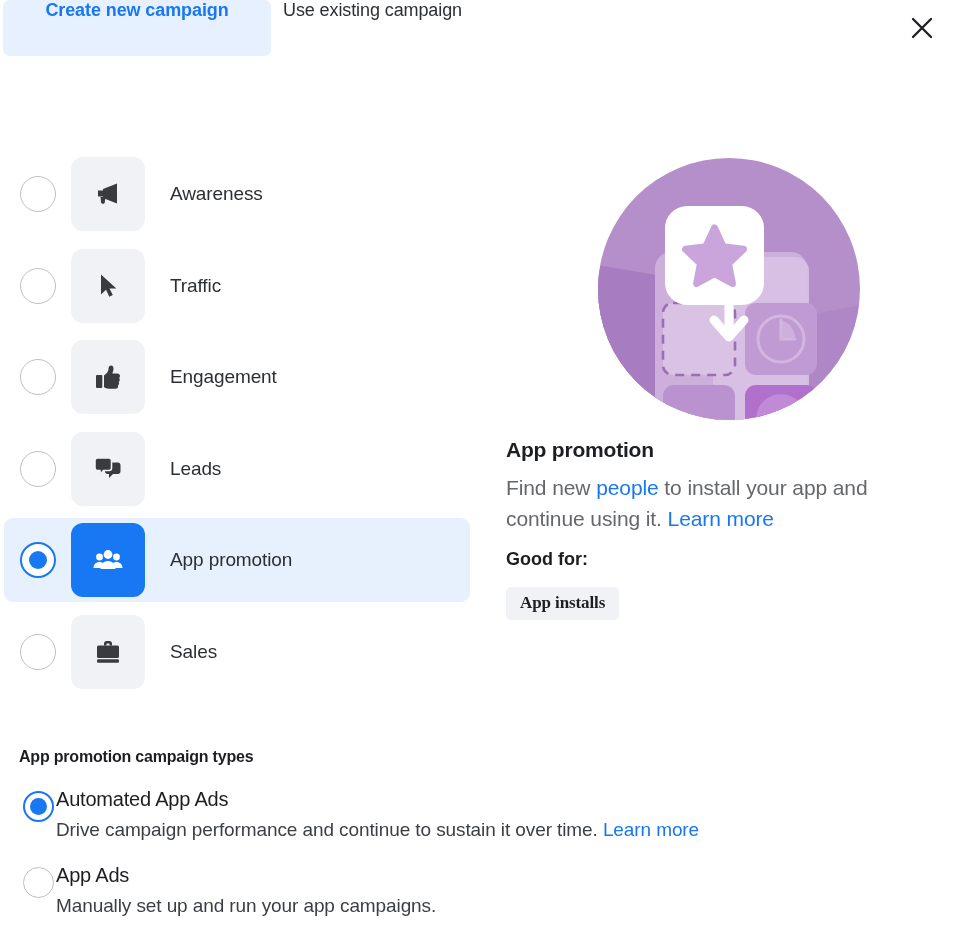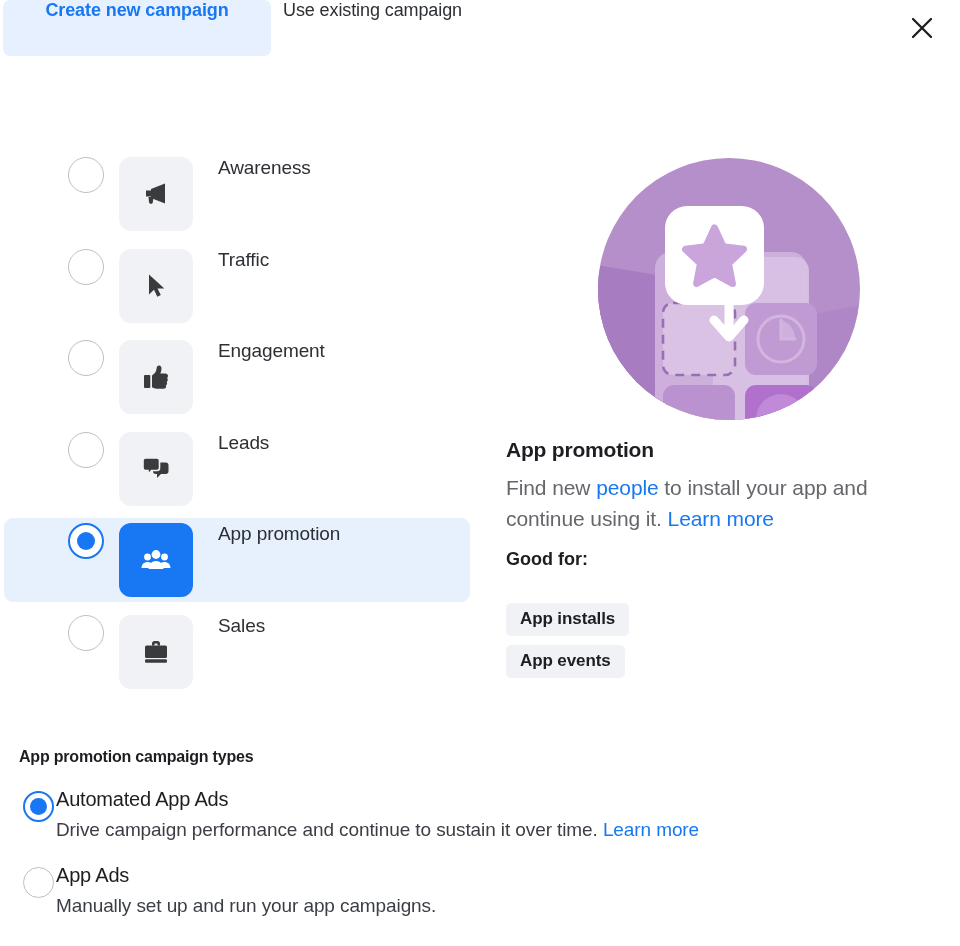--- a/index.html
+++ b/index.html
@@ -42,21 +42,21 @@
   .section-title {
     position: absolute; left: 19px; font-size: 19px; font-weight: 700;
     color: #1c1e21; letter-spacing: -0.2px;
   }
   #objective-title { top: 101px; }
 
   
   .objective-list { position: absolute; left: 0; top: 157px; width: 480px; }
   .objective-row {
     position: relative; height: 74px; margin-bottom: 17.5px;
-    display: flex; align-items: flex-start; cursor: pointer; padding-left: 48px;
+    display: flex; align-items: center; cursor: pointer;
   }
   .objective-row .rowbg {
     position: absolute; left: 4px; top: -5px; width: 466px; height: 84px;
     border-radius: 9px; background: transparent;
   }
   .objective-row.selected .rowbg { background: #e7f0fd; }
 
   .radio-outer {
     position: relative; z-index: 2;
     margin-left: 20px; width: 36px; height: 36px; border-radius: 50%;
@@ -98,21 +98,21 @@
     position: absolute; left: 0; top: 315px; width: 410px;
     font-size: 21px; line-height: 31px; color: #65676b; letter-spacing: -0.1px;
   }
   .detail-desc a, .inline-link {
     color: #1877f2; text-decoration: none; cursor: pointer;
   }
   .goodfor-label {
     position: absolute; left: 0; top: 392px;
     font-size: 18px; font-weight: 700; color: #1c1e21;
   }
-  .tags { position: absolute; left: 0; top: 446px; }
+  .tags { position: absolute; left: 0; top: 430px; font-family: Liberation Serif, serif; }
   .tag {
     display: inline-block; margin-bottom: 9px;
     padding: 6px 14px 7px 14px; border-radius: 5px;
     background: #f0f2f5; color: #1c1e21;
     font-size: 17px; font-weight: 700; letter-spacing: -0.1px;
   }
 
   
   #types-title { top: 748px; font-size: 16px; }
   .types-list { position: absolute; left: 0; top: 786px; width: 900px; }
@@ -281,21 +281,20 @@
     <div class="detail-title">App promotion</div>
 
     <div class="detail-desc">
       <span>Find new </span><a class="inline-link">people</a><span> to install your app and continue using it. </span><a class="inline-link">Learn more</a>
     </div>
 
     <div class="goodfor-label">Good for:</div>
 
     <div class="tags">
       <div><span class="tag">App installs</span></div>
-      <div><span class="tag">App events</span></div>
     </div>
   </div>
 
   <div class="section-title" id="types-title">App promotion campaign types</div>
 
   <div class="types-list">
 
     <div class="type-row">
       <div class="type-radio checked"></div>
       <div class="type-body">

